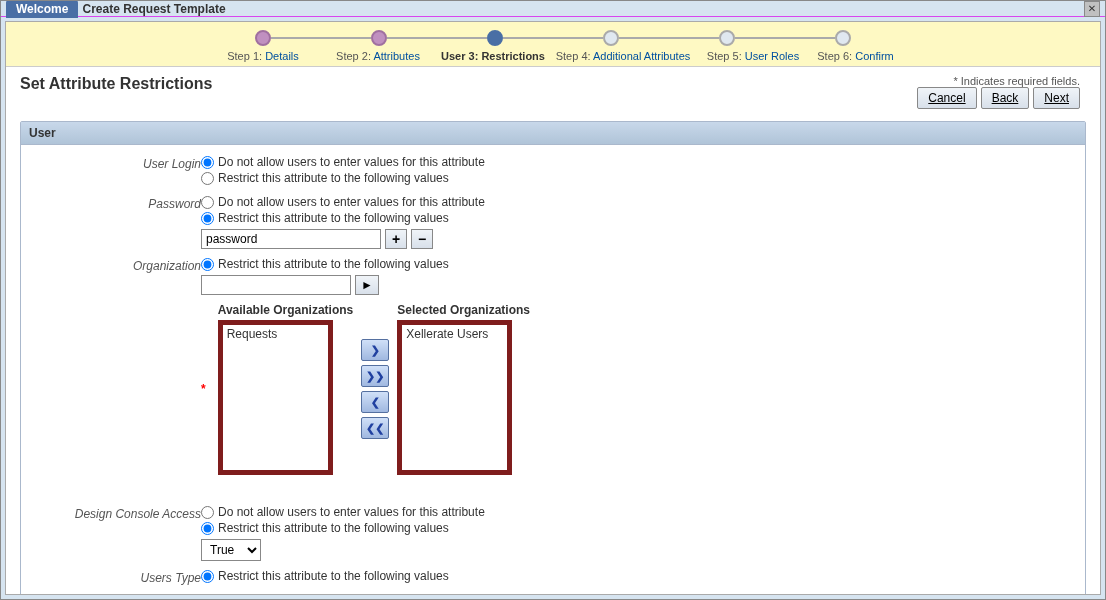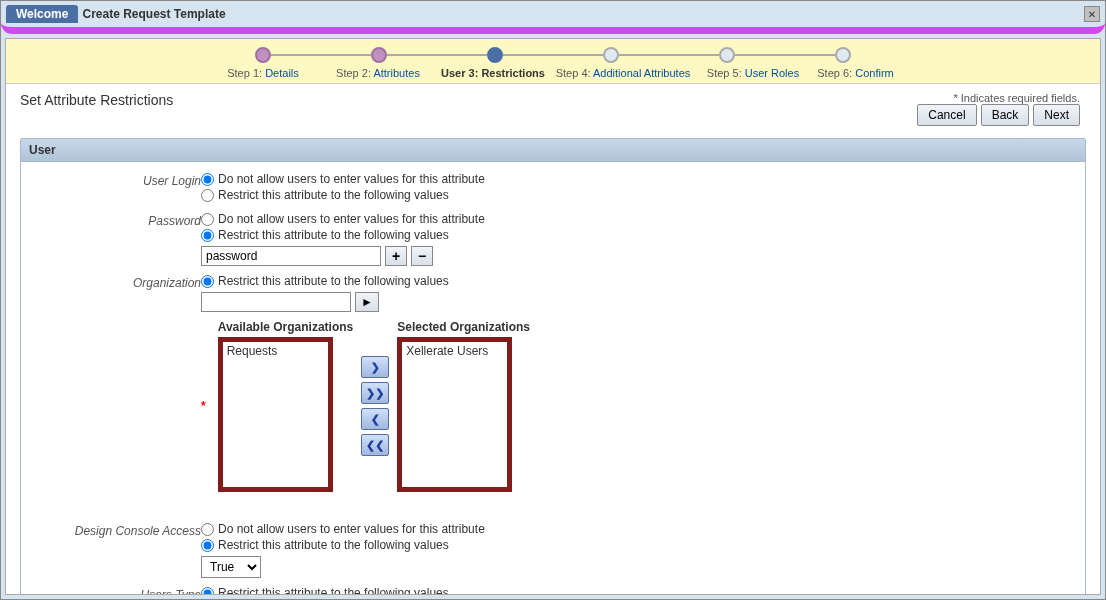--- a/index.html
+++ b/index.html
@@ -19,24 +19,23 @@
       flex-direction: column;
       overflow: hidden;
       position: relative;
     }
 
     
     .title-bar {
       display: flex;
       align-items: center;
       background: #d6e4f0;
-      border-bottom: 7px solid #d946ef;
+      border-bottom: 1px solid #d946ef;
       padding: 3px 5px;
-      height: 33px;
-      border-radius: 11px;
+      height: 16px;
     }
     .title-tab {
       background: #4a6fa5;
       color: white;
       padding: 2px 10px;
       border-radius: 3px 3px 0 0;
       font-size: 12px;
       font-weight: bold;
       margin-right: 4px;
     }
@@ -139,42 +138,43 @@
     }
 
     
     .content-header {
       display: flex;
       justify-content: space-between;
       align-items: flex-start;
       padding: 8px 20px 4px 14px;
     }
     .page-title {
-      font-size: 14px;
-      font-weight: normal;
+      font-size: 16px;
+      font-weight: bold;
       color: #333;
     }
     .header-right {
       text-align: right;
     }
     .required-note {
       font-size: 11px;
       color: #555;
     }
     .button-row {
       display: flex;
       gap: 4px;
     }
     .btn {
       padding: 3px 10px;
       border: 1px solid #888;
       background: linear-gradient(to bottom, #f0f4f8, #d8e0ea);
       cursor: pointer;
       font-size: 12px;
       border-radius: 2px;
+      text-decoration: underline;
     }
 
     
     .section {
       margin: 8px 14px;
       border: 1px solid #aab8cc;
       border-radius: 2px;
     }
     .section-header {
       background: linear-gradient(to bottom, #c8d8ea, #b0c4d8);

